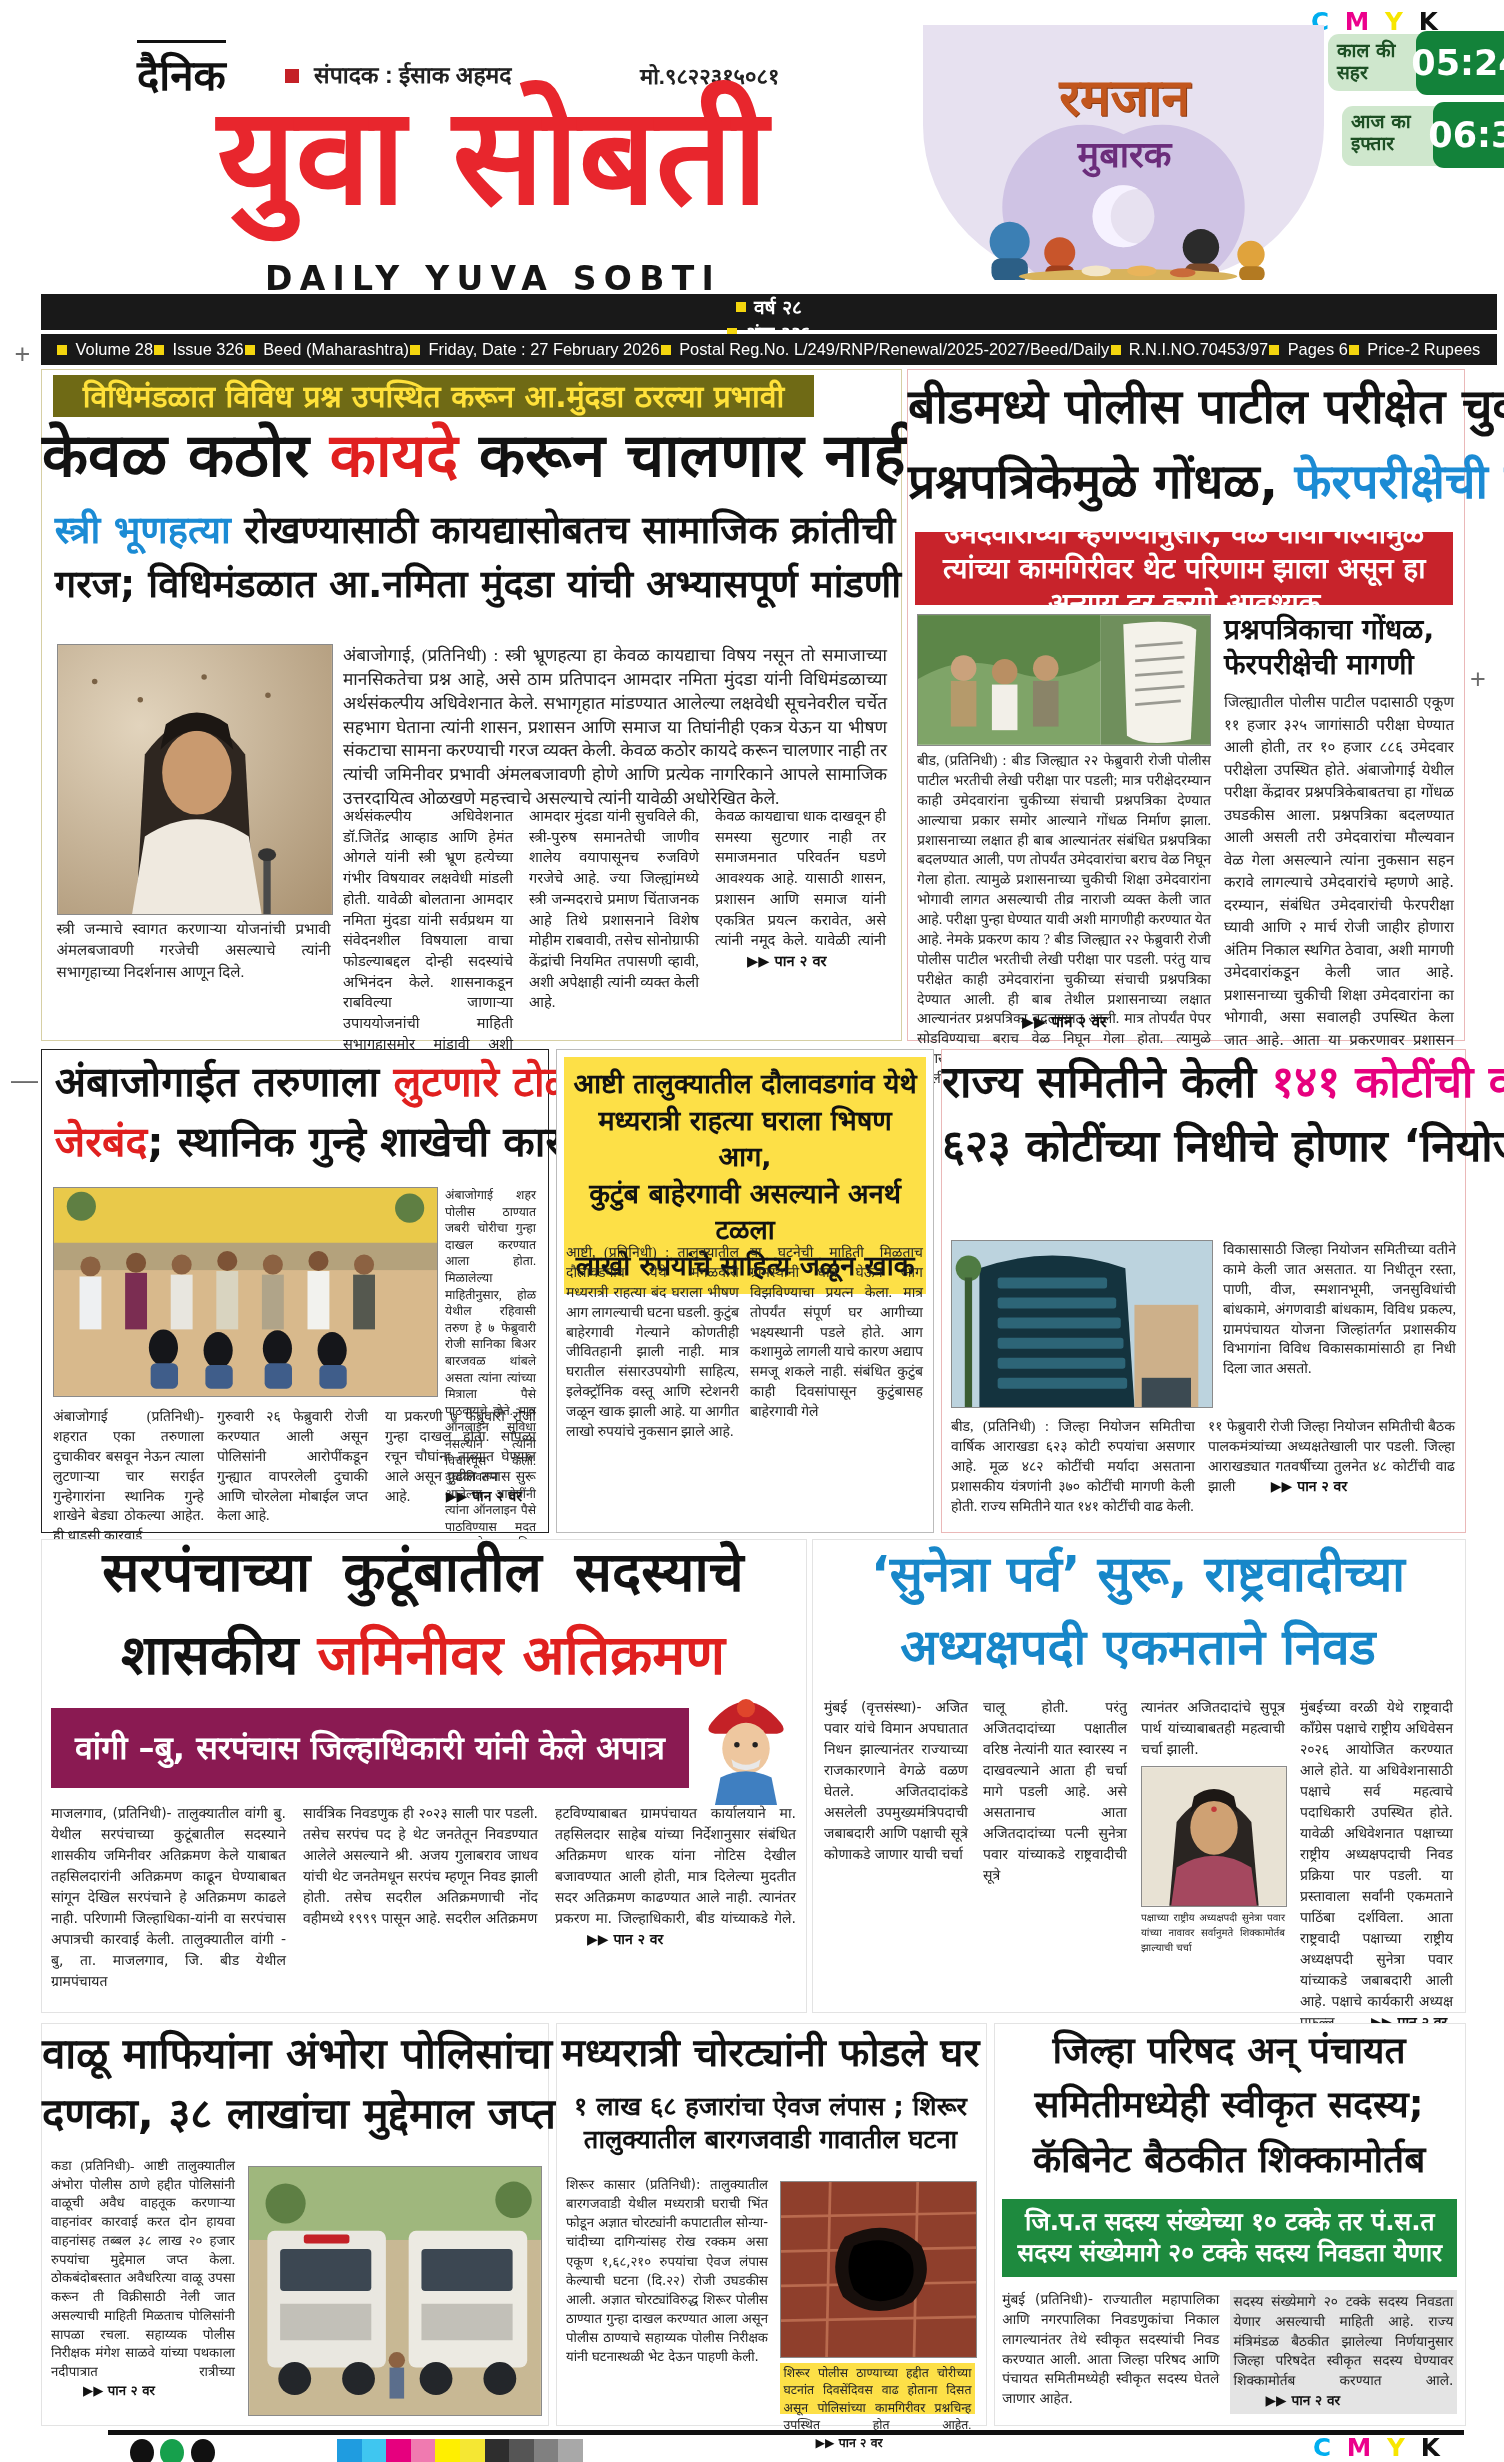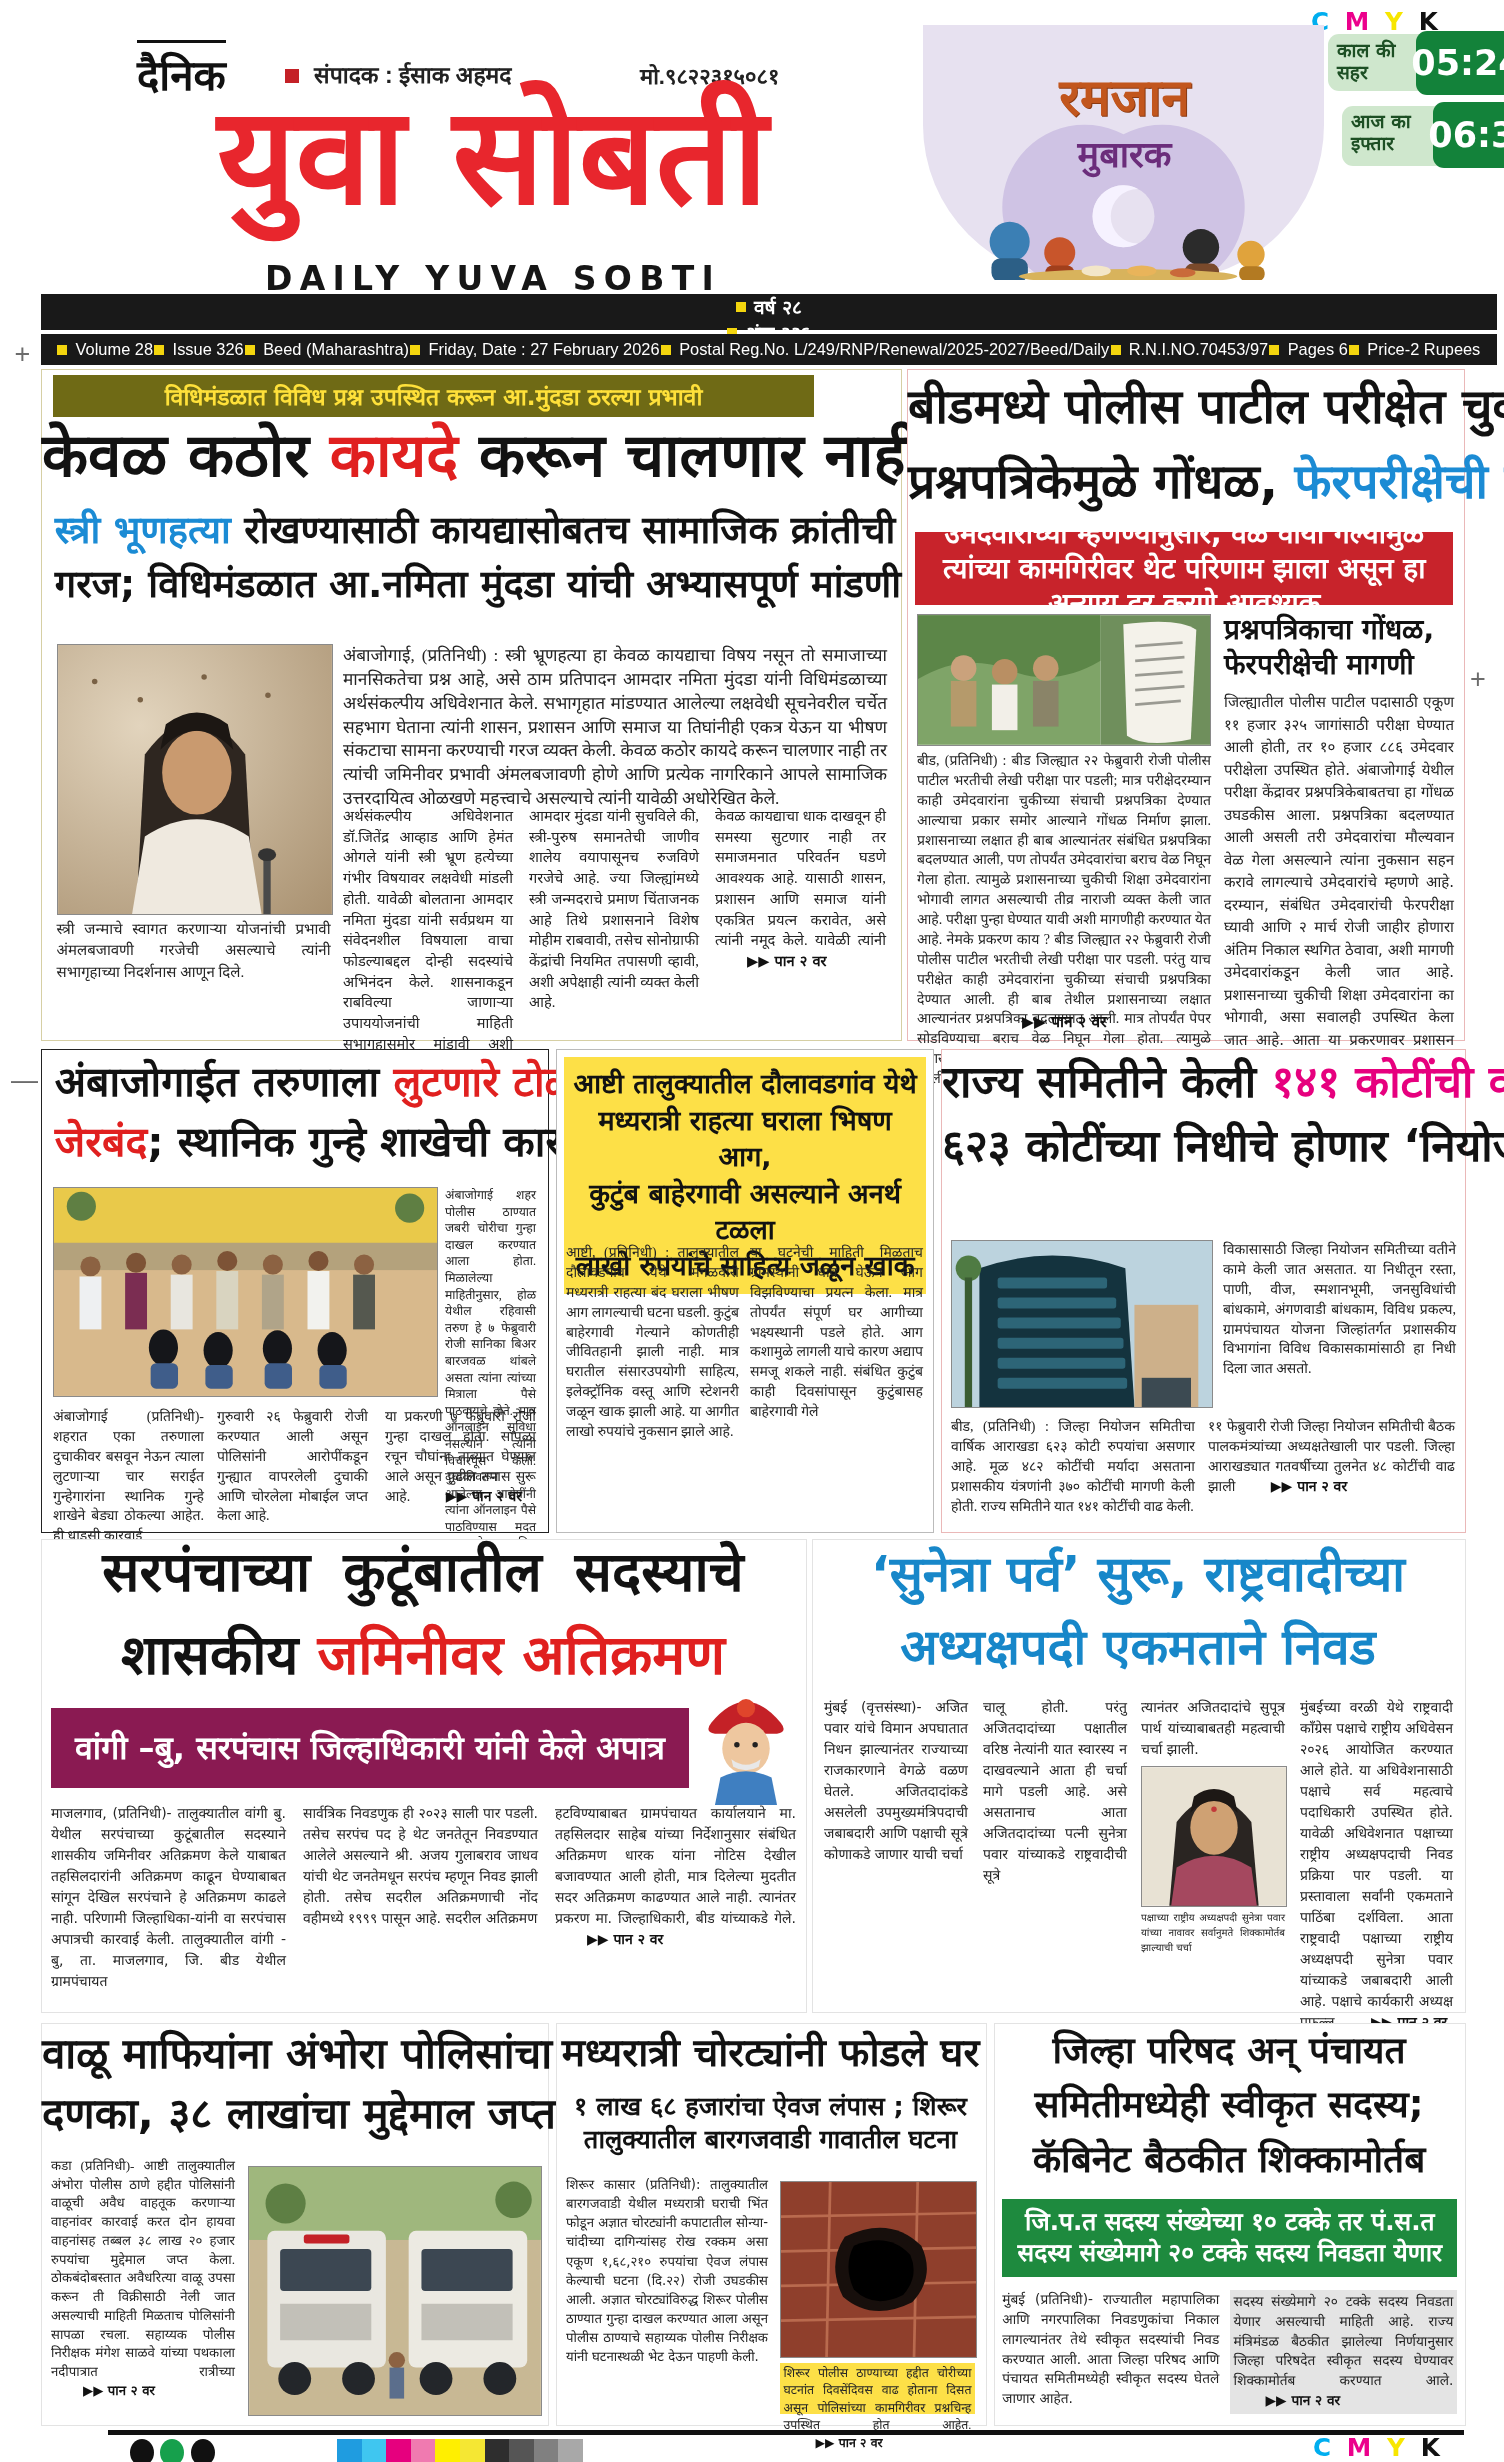--- a/index.html
+++ b/index.html
@@ -161,21 +161,21 @@
         <i class="ib-bullet"></i>
         <span>Price-2 Rupees</span>
       </span>
   </div>
 
   <div class="regmark" style="left:14.6px;top:339px;">+</div>
   <div class="regmark" style="left:11px;top:1065px;">—</div>
   <div class="regmark" style="left:1470px;top:664px;">+</div>
 
   <div class="storybox" style="left:41px;top:369px;width:859px;height:670px;border:1.8px solid #d6cfa4;">
-    <div class="kickerbar abs" style="left:11px;top:4.6px;width:761px;height:42px;font-size:23px;">विधिमंडळात विविध प्रश्न उपस्थित करून आ.मुंदडा ठरल्या प्रभावी</div>
+    <div class="kickerbar abs" style="left:11px;top:4.6px;width:761px;height:42px;font-size:30px;">विधिमंडळात विविध प्रश्न उपस्थित करून आ.मुंदडा ठरल्या प्रभावी</div>
     <div class="hl abs nowrap center" style="left:0;top:51px;width:857px;font-size:60px;">
       <span>केवळ कठोर </span><span class="red">कायदे</span><span> करून चालणार नाही</span>
     </div>
     <div class="hl abs nowrap" style="left:12.8px;top:139px;width:832px;font-size:38px;font-weight:800;">
       <span class="blue">स्त्री भूणहत्या</span><span> रोखण्यासाठी कायद्यासोबतच सामाजिक क्रांतीची</span>
     </div>
     <div class="hl abs nowrap" style="left:12.8px;top:193px;width:832px;font-size:38px;font-weight:800;">गरज; विधिमंडळात आ.नमिता मुंदडा यांची अभ्यासपूर्ण मांडणी</div>
 
     <div class="photo" style="left:14.6px;top:274px;width:274px;height:269px;">
       <svg width="274" height="269" viewBox="0 0 300 295">

